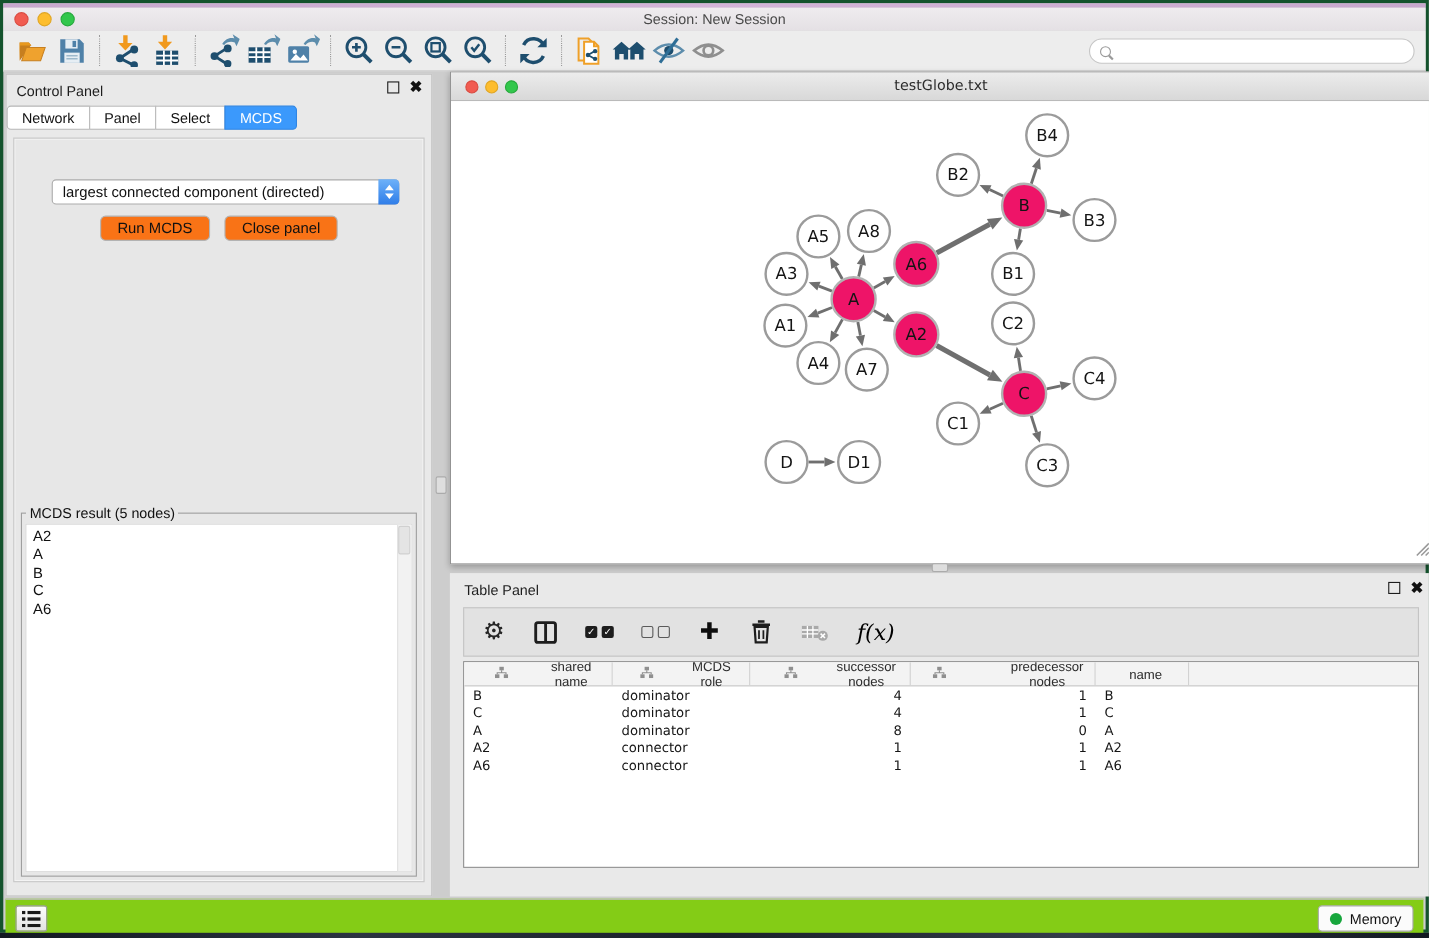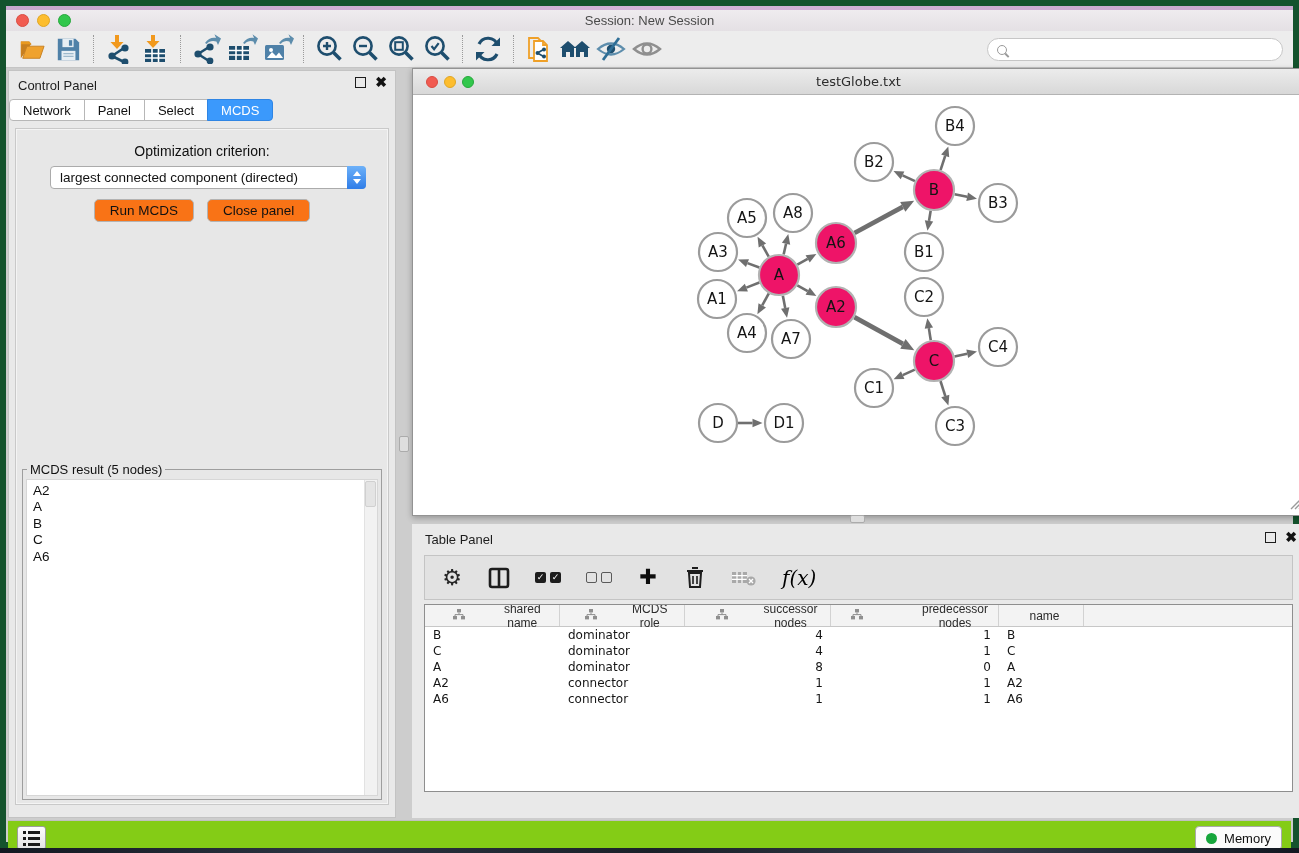--- a/index.html
+++ b/index.html
@@ -1,20 +1,20 @@
 <!DOCTYPE html>
 <html><head>
 <meta charset="utf-8">
 <style>
   * { box-sizing: border-box; margin: 0; padding: 0; }
   html,body { width:1299px; height:853px; overflow:hidden; }
   body { font-family:"Liberation Sans", sans-serif; background:#11161f; position:relative; }
 
   #app { position:absolute; left:0; top:0; width:1299px; height:848px;
-         background:#cdcdcd; border:6px solid #14532d; }
+         background:#cdcdcd; border:3px solid #14532d; }
 
   
   .purple-strip { height:4px; background:linear-gradient(90deg,#c7a8cd,#d3b4d8,#c7a8cd); }
   .titlebar { height:21px; background:linear-gradient(#efecef,#e4e0e4); position:relative; }
   .lights { position:absolute; left:10px; top:4px; display:flex; gap:8px; }
   .light { width:13px; height:13px; border-radius:50%; }
   .light.red { background:#f15b51; border:1px solid #d94c42; }
   .light.yellow { background:#fdbd2e; border:1px solid #e0a624; }
   .light.green { background:#32c74c; border:1px solid #27a83d; }
   .titlebar .title { position:absolute; left:0; right:0; top:3px; text-align:center;
@@ -303,21 +303,20 @@
         <span class="close-ic">✖</span>
       </span>
     </div>
     <div class="seg-row">
         <div class="seg-tab">Network</div>
         <div class="seg-tab">Panel</div>
         <div class="seg-tab">Select</div>
         <div class="seg-tab active">MCDS</div>
       </div>
     <div class="cp-content">
-      <div class="opt-label">Optimization criterion:</div>
       <div class="dropdown">
         <span class="val">largest connected component (directed)</span>
         <span class="stepper"></span>
       </div>
       <div class="btn-row">
         <div class="push-btn">Run MCDS</div>
         <div class="push-btn">Close panel</div>
       </div>
       <fieldset class="result">
         <legend>MCDS result (5 nodes)</legend>

